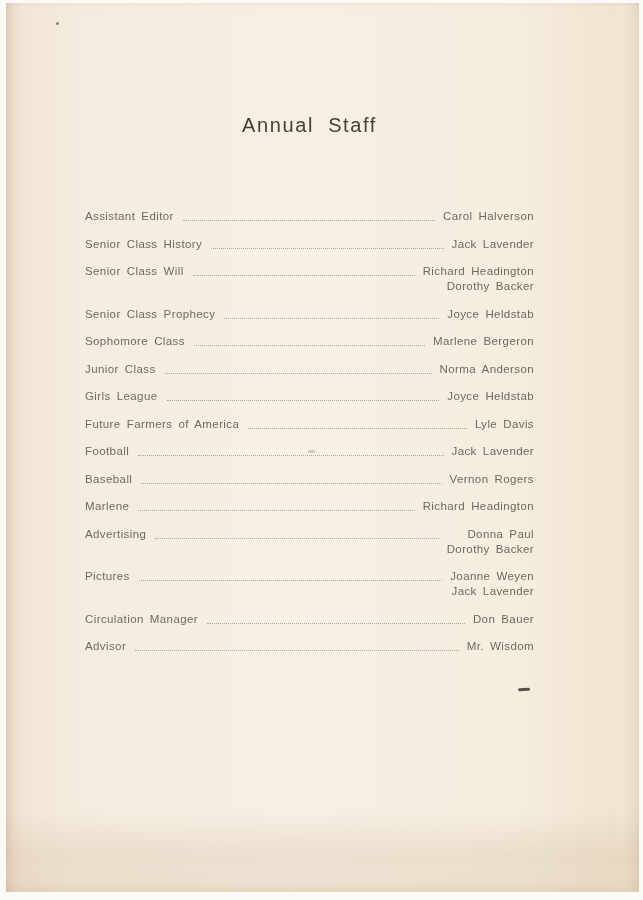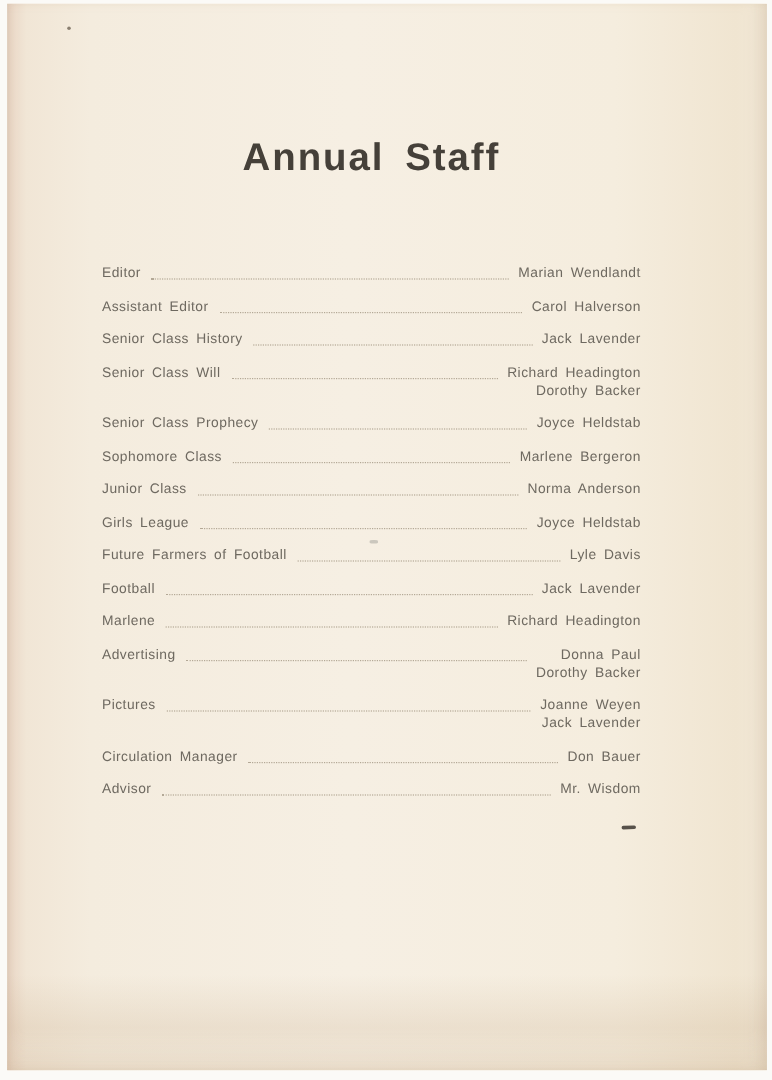--- a/index.html
+++ b/index.html
@@ -25,22 +25,22 @@
       linear-gradient(180deg, rgba(0,0,0,0) 0%, rgba(0,0,0,0) 91%, rgba(198,170,137,0.22) 96%, rgba(214,190,160,0.10) 100%),
       linear-gradient(90deg, #e9d6c5 0px, #f1e6d6 16px, #f4ecde 70px, #f6efe3 45%, #f5edde 80%, #f0e5d1 96%, #f3ead9 100%);
     box-shadow:
       inset -12px 0 16px -10px rgba(176,146,113,0.35),
       inset 0 -20px 24px -14px rgba(190,160,125,0.25),
       inset 3px 0 6px -3px rgba(160,130,105,0.25);
   }
   .title {
     margin: 112px 105px 0 79px;
     text-align: center;
-    font-size: 32px;
-    font-weight: bold;
+    font-size: 20px;
+    font-weight: normal;
     line-height: 1;
     letter-spacing: 1.6px;
     word-spacing: 7px;
     color: #454039;
   }
   .list {
     margin-top: 74px;
     padding: 0 105px 0 79px;
   }
   .row {
@@ -84,27 +84,20 @@
     transform: rotate(-2deg);
   }
 </style>
 </head>
 <body>
 
 <div class="scan">
   <div class="paper">
     <h1 class="title">Annual Staff</h1>
     <div class="list" id="staff-list">
-  <div class="row">
-    <span class="role">Editor</span>
-    <span class="leader"></span>
-    <span class="names">
-            <div>Marian Wendlandt</div>
-          </span>
-  </div>
 
   <div class="row">
     <span class="role">Assistant Editor</span>
     <span class="leader"></span>
     <span class="names">
             <div>Carol Halverson</div>
           </span>
   </div>
 
   <div class="row">
@@ -151,36 +144,43 @@
 
   <div class="row">
     <span class="role">Girls League</span>
     <span class="leader"></span>
     <span class="names">
             <div>Joyce Heldstab</div>
           </span>
   </div>
 
   <div class="row">
-    <span class="role">Future Farmers of Football</span>
+    <span class="role">Future Farmers of America</span>
     <span class="leader"></span>
     <span class="names">
             <div>Lyle Davis</div>
           </span>
   </div>
 
   <div class="row">
     <span class="role">Football</span>
     <span class="leader"></span>
     <span class="names">
             <div>Jack Lavender</div>
           </span>
   </div>
 
 
+  <div class="row">
+    <span class="role">Baseball</span>
+    <span class="leader"></span>
+    <span class="names">
+            <div>Vernon Rogers</div>
+          </span>
+  </div>
 
   <div class="row">
     <span class="role">Marlene</span>
     <span class="leader"></span>
     <span class="names">
             <div>Richard Headington</div>
           </span>
   </div>
 
   <div class="row">

